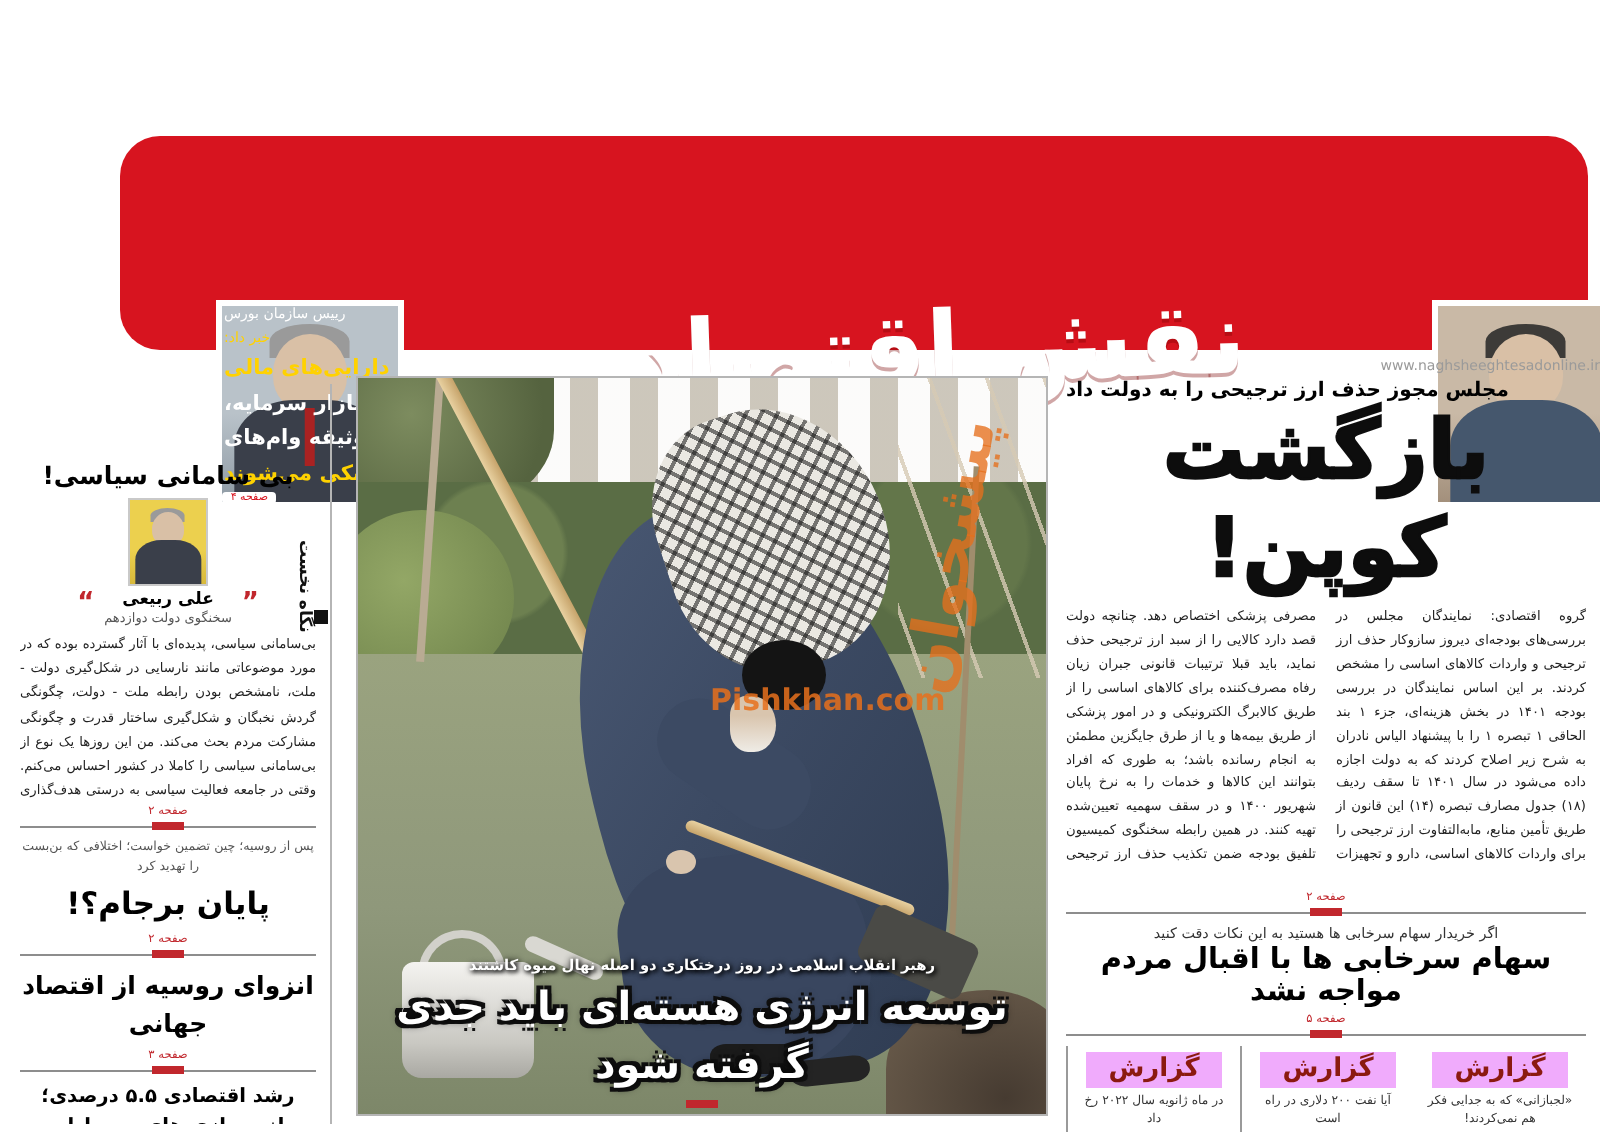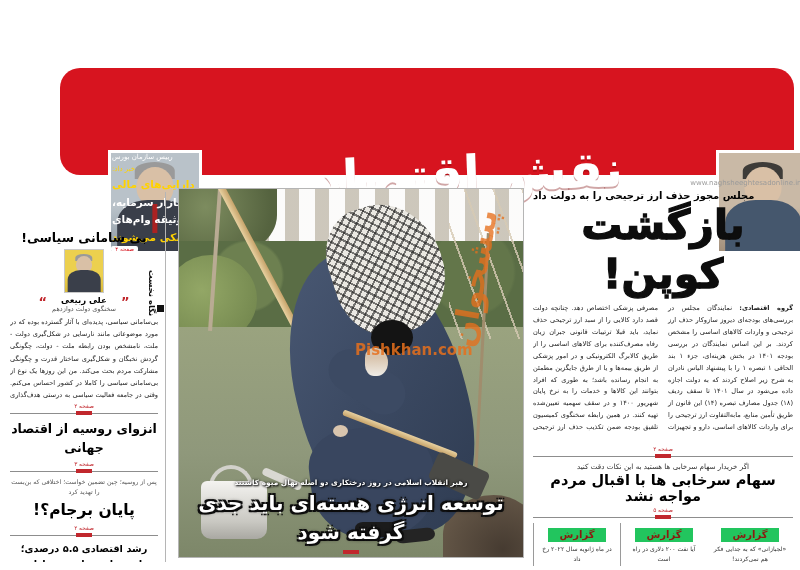--- a/index.html
+++ b/index.html
@@ -160,27 +160,27 @@
   .ph-redmark { position:absolute; bottom:3px; left:50%; width:16px; height:4px;
                 background:#c1272d; transform:translateX(-50%); }
 
   
   .main-col { position:absolute; left:533px; top:190px; width:260px; height:376px; overflow:hidden; }
   .main-kicker { font-size:10px; font-weight:bold; text-align:left; }
   .main-headline { font-size:41px; font-weight:bold; text-align:center; color:#0d0d0d;
                    line-height:1.2; -webkit-text-stroke:1.3px #0d0d0d; letter-spacing:-1px; }
   .main-body { margin-top:4px; height:140px; overflow:hidden; column-count:2; column-gap:10px;
                font-size:6.6px; line-height:1.8; text-align:justify; color:#222; }
-  .lead { font-weight:bold; }
+  .lead { font-weight:normal; }
   .story2-kicker { font-size:7.2px; color:#333; text-align:center; margin-top:2px; }
   .story2-headline { font-size:14.5px; font-weight:bold; text-align:center; margin-top:1px; }
   .reports-row { display:flex; margin-top:4px; height:104px; }
   .report { flex:1; padding:0 5px; text-align:center; position:relative; }
   .report + .report { border-left:1px solid #9a9a9a; }
-  .report-tag { display:inline-block; background:#22c55e; color:#8b1a10; font-size:10px;
+  .report-tag { display:inline-block; background:#f0abfc; color:#8b1a10; font-size:13px;
                 font-weight:bold; padding:1.5px 11px; }
   .report-kicker { font-size:6.1px; color:#333; line-height:1.55; margin-top:2px; }
   .report-headline { font-size:12.3px; font-weight:bold; line-height:1.6; margin-top:2px; }
 </style>
 </head>
 <body>
 
 <div class="page">
 
   <div class="banner">
@@ -243,31 +243,31 @@
       </span>
       <span class="qmark">“</span>
     </div>
     <div class="note-body">بی‌سامانی سیاسی، پدیده‌ای با آثار گسترده بوده که در مورد موضوعاتی مانند نارسایی در شکل‌گیری دولت - ملت، نامشخص بودن رابطه ملت - دولت، چگونگی گردش نخبگان و شکل‌گیری ساختار قدرت و چگونگی مشارکت مردم بحث می‌کند. من این روزها یک نوع از بی‌سامانی سیاسی را کاملا در کشور احساس می‌کنم. وقتی در جامعه فعالیت سیاسی به درستی هدف‌گذاری نشده باشد، منافع ملی موضوعی مبهم شده و چندگانگی‌های متعدد مفهومی در برداشت از منافع ملی را پدید می‌آورد...</div>
     <div class="pgmark">صفحه ۲</div>
     <div class="rule">
         <span class="rbox"></span>
       </div>
 
     <div class="sb-item">
-      <div class="sb-title fs13">انزوای روسیه از اقتصاد جهانی</div>
-      <div class="pgmark">صفحه ۳</div>
+      <div class="sb-kicker">پس از روسیه؛ چین تضمین خواست؛ اختلافی که بن‌بست را تهدید کرد</div>
+      <div class="sb-title fs16">پایان برجام؟!</div>
+      <div class="pgmark">صفحه ۲</div>
       <div class="rule">
           <span class="rbox"></span>
         </div>
     </div>
 
     <div class="sb-item">
-      <div class="sb-kicker">پس از روسیه؛ چین تضمین خواست؛ اختلافی که بن‌بست را تهدید کرد</div>
-      <div class="sb-title fs16">پایان برجام؟!</div>
-      <div class="pgmark">صفحه ۲</div>
+      <div class="sb-title fs13">انزوای روسیه از اقتصاد جهانی</div>
+      <div class="pgmark">صفحه ۳</div>
       <div class="rule">
           <span class="rbox"></span>
         </div>
     </div>
 
     <div class="sb-item">
       <div class="sb-title fs10">رشد اقتصادی ۵.۵ درصدی؛ بلندپروازی های چین ادامه دارد؟</div>
       <div class="pgmark">صفحه ۶</div>
       <div class="rule">
           <span class="rbox"></span>

